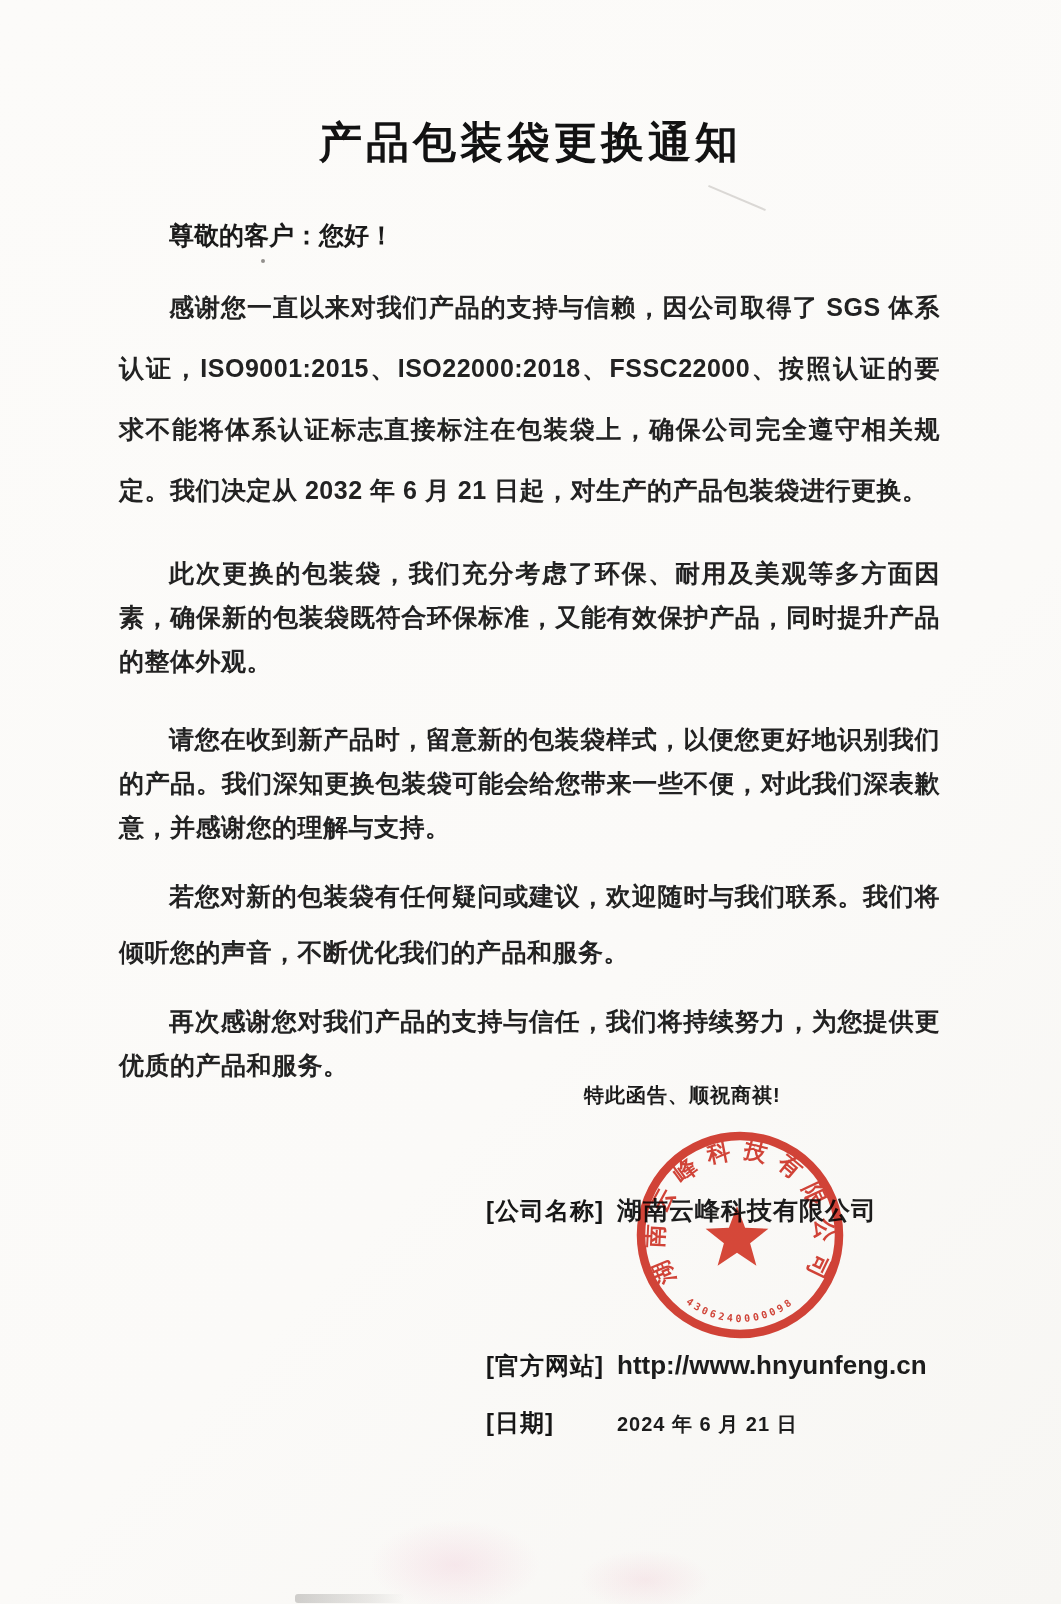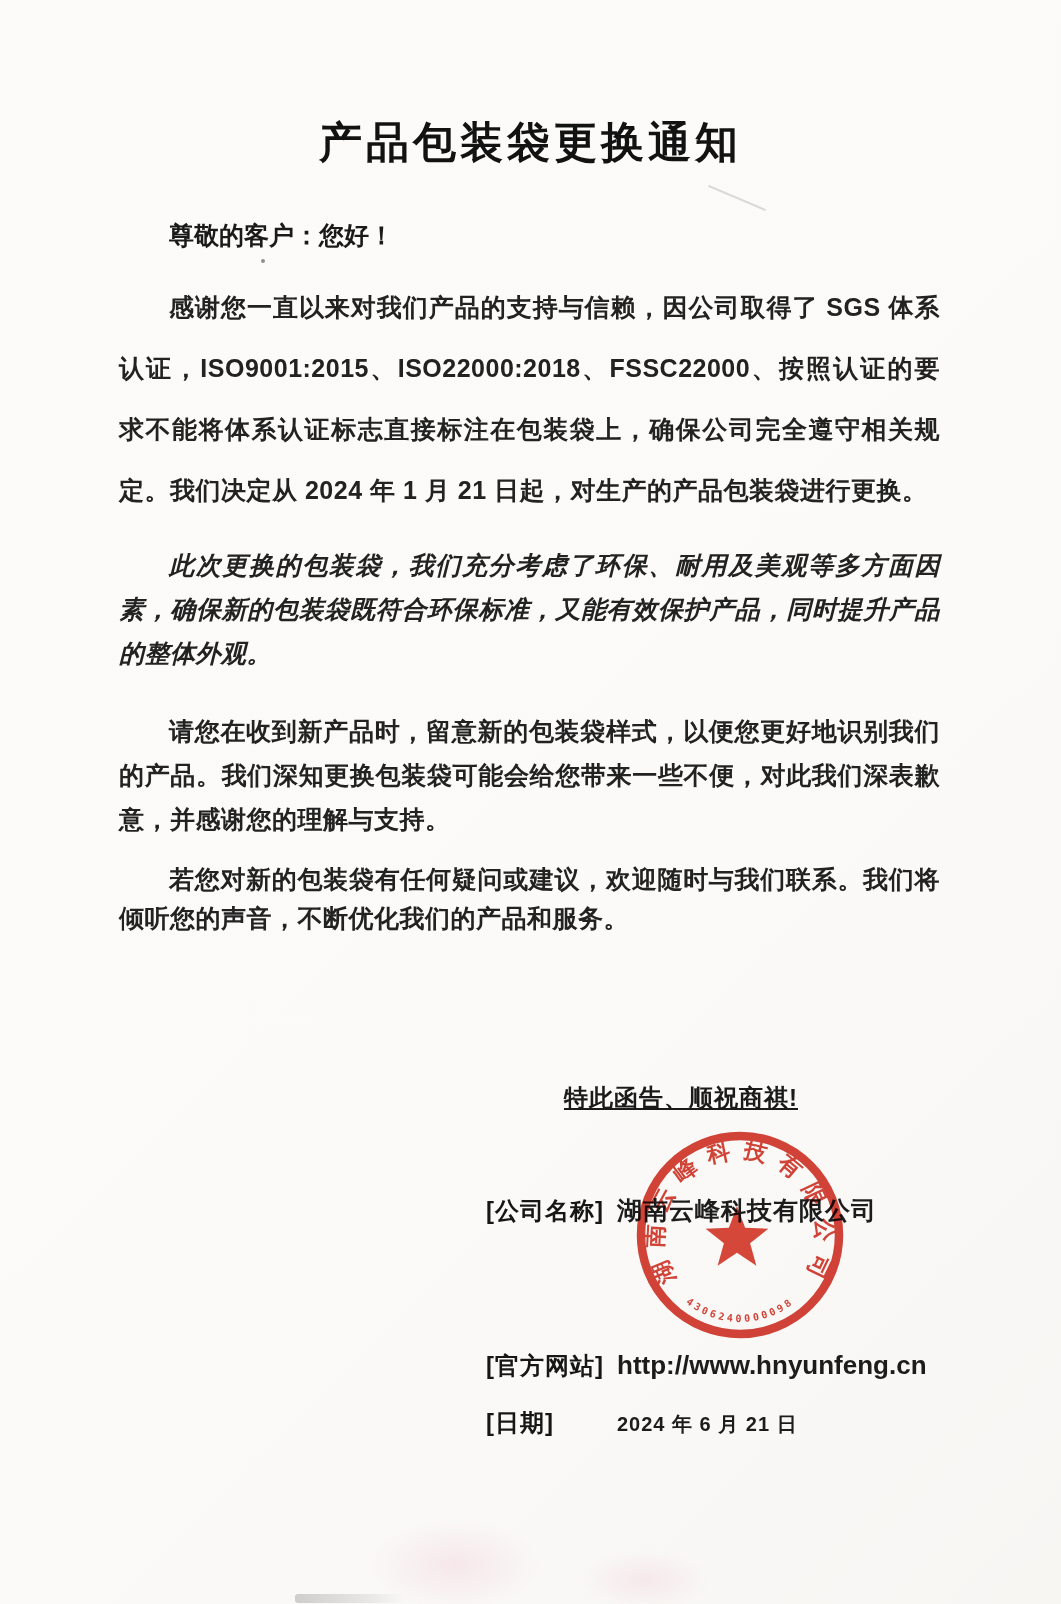--- a/index.html
+++ b/index.html
@@ -39,33 +39,32 @@
   .para{
     margin:0;
     font-size:25px;
     font-weight:600;
     text-align:justify;
     text-indent:2em;
     color:#222;
     letter-spacing:0.5px;
   }
   .para.p1{margin-top:26px;line-height:61px;}
-  .para.p2{margin-top:22px;line-height:44px;font-style:italic;}
+  .para.p2{margin-top:30px;line-height:44px;}
   .para.p3{margin-top:34px;line-height:44px;}
-  .para.p4{margin-top:19px;line-height:39px;}
+  .para.p4{margin-top:19px;line-height:56px;}
   .para.p5{margin-top:19px;line-height:44px;}
   .closing{
     position:absolute;
-    left:564px;top:1082px;
-    font-size:24px;
+    left:584px;top:1082px;
+    font-size:20px;
     font-weight:700;
     letter-spacing:1px;
     color:#1a1a1a;
     white-space:nowrap;
-    text-decoration:underline;
   }
   .info-row{
     position:absolute;
     left:486px;
     white-space:nowrap;
   }
   .info-row .info-label{
     display:inline-block;
     width:131px;
     font-size:24px;
@@ -137,24 +136,25 @@
 </style>
 </head>
 <body>
 
 <div class="page">
 
   <h1 class="doc-title">产品包装袋更换通知</h1>
 
   <div class="body-flow">
     <div class="salutation">尊敬的客户：您好！</div>
-    <p class="para p1">感谢您一直以来对我们产品的支持与信赖，因公司取得了 SGS 体系认证，ISO9001:2015、ISO22000:2018、FSSC22000、按照认证的要求不能将体系认证标志直接标注在包装袋上，确保公司完全遵守相关规定。我们决定从 2024 年 1 月 21 日起，对生产的产品包装袋进行更换。</p>
+    <p class="para p1">感谢您一直以来对我们产品的支持与信赖，因公司取得了 SGS 体系认证，ISO9001:2015、ISO22000:2018、FSSC22000、按照认证的要求不能将体系认证标志直接标注在包装袋上，确保公司完全遵守相关规定。我们决定从 2032 年 6 月 21 日起，对生产的产品包装袋进行更换。</p>
     <p class="para p2">此次更换的包装袋，我们充分考虑了环保、耐用及美观等多方面因素，确保新的包装袋既符合环保标准，又能有效保护产品，同时提升产品的整体外观。</p>
     <p class="para p3">请您在收到新产品时，留意新的包装袋样式，以便您更好地识别我们的产品。我们深知更换包装袋可能会给您带来一些不便，对此我们深表歉意，并感谢您的理解与支持。</p>
     <p class="para p4">若您对新的包装袋有任何疑问或建议，欢迎随时与我们联系。我们将倾听您的声音，不断优化我们的产品和服务。</p>
+    <p class="para p5">再次感谢您对我们产品的支持与信任，我们将持续努力，为您提供更优质的产品和服务。</p>
   </div>
 
   <div class="closing">特此函告、顺祝商祺!</div>
 
   <div class="info-row row-company">
     <span class="info-label">[公司名称]</span><span class="info-value">湖南云峰科技有限公司</span>
   </div>
   <div class="info-row row-site">
     <span class="info-label">[官方网站]</span><span class="info-value">http://www.hnyunfeng.cn</span>
   </div>

